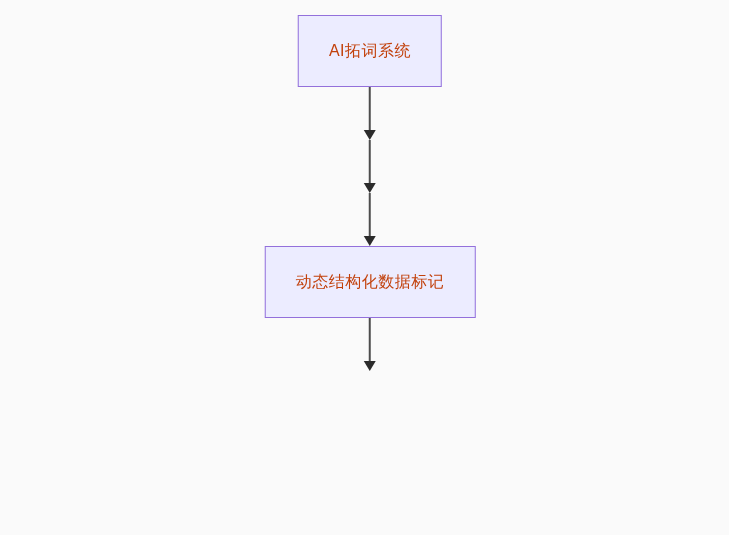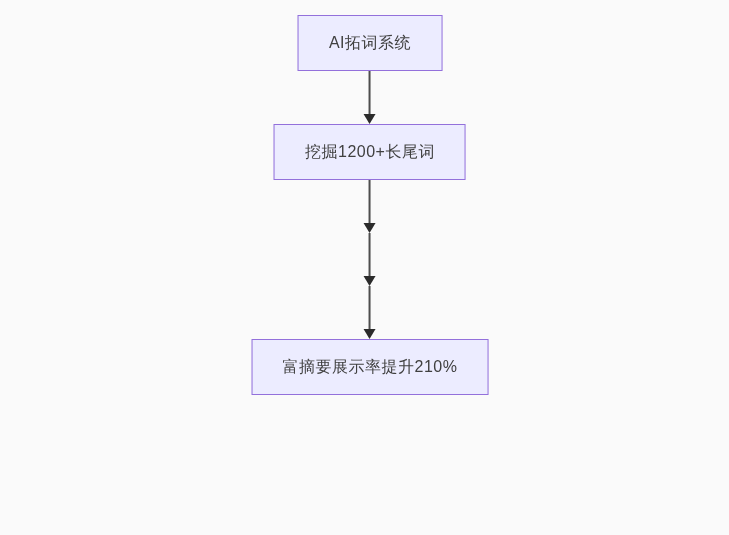--- a/index.html
+++ b/index.html
@@ -18,23 +18,23 @@
     left: 370px;
     top: 15px;
     transform: translateX(-50%);
     display: flex;
     flex-direction: column;
     align-items: center;
   }
   .flow-node {
     background: #ECECFF;
     border: 1px solid #9370DB;
-    color: #404040;
+    color: #c2410c;
     font-size: 16px;
-    height: 56px;
+    height: 72px;
     padding: 12px 30px;
     display: flex;
     align-items: center;
     justify-content: center;
     white-space: nowrap;
     letter-spacing: 0.5px;
   }
   .flow-arrow {
     width: 14px;
     height: 53px;
@@ -64,39 +64,36 @@
 
     <div class="flow-node">
       <span>AI拓词系统</span>
     </div>
 
     <div class="flow-arrow">
       <div class="shaft"></div>
       <div class="head"></div>
     </div>
 
-    <div class="flow-node">
-      <span>挖掘1200+长尾词</span>
-    </div>
-
-    <div class="flow-arrow">
-      <div class="shaft"></div>
-      <div class="head"></div>
-    </div>
-
 
     <div class="flow-arrow">
       <div class="shaft"></div>
       <div class="head"></div>
     </div>
 
 
     <div class="flow-arrow">
       <div class="shaft"></div>
       <div class="head"></div>
     </div>
 
     <div class="flow-node">
-      <span>富摘要展示率提升210%</span>
+      <span>动态结构化数据标记</span>
     </div>
+
+    <div class="flow-arrow">
+      <div class="shaft"></div>
+      <div class="head"></div>
+    </div>
+
 
   </div>
 </div>
 
 </body></html>

